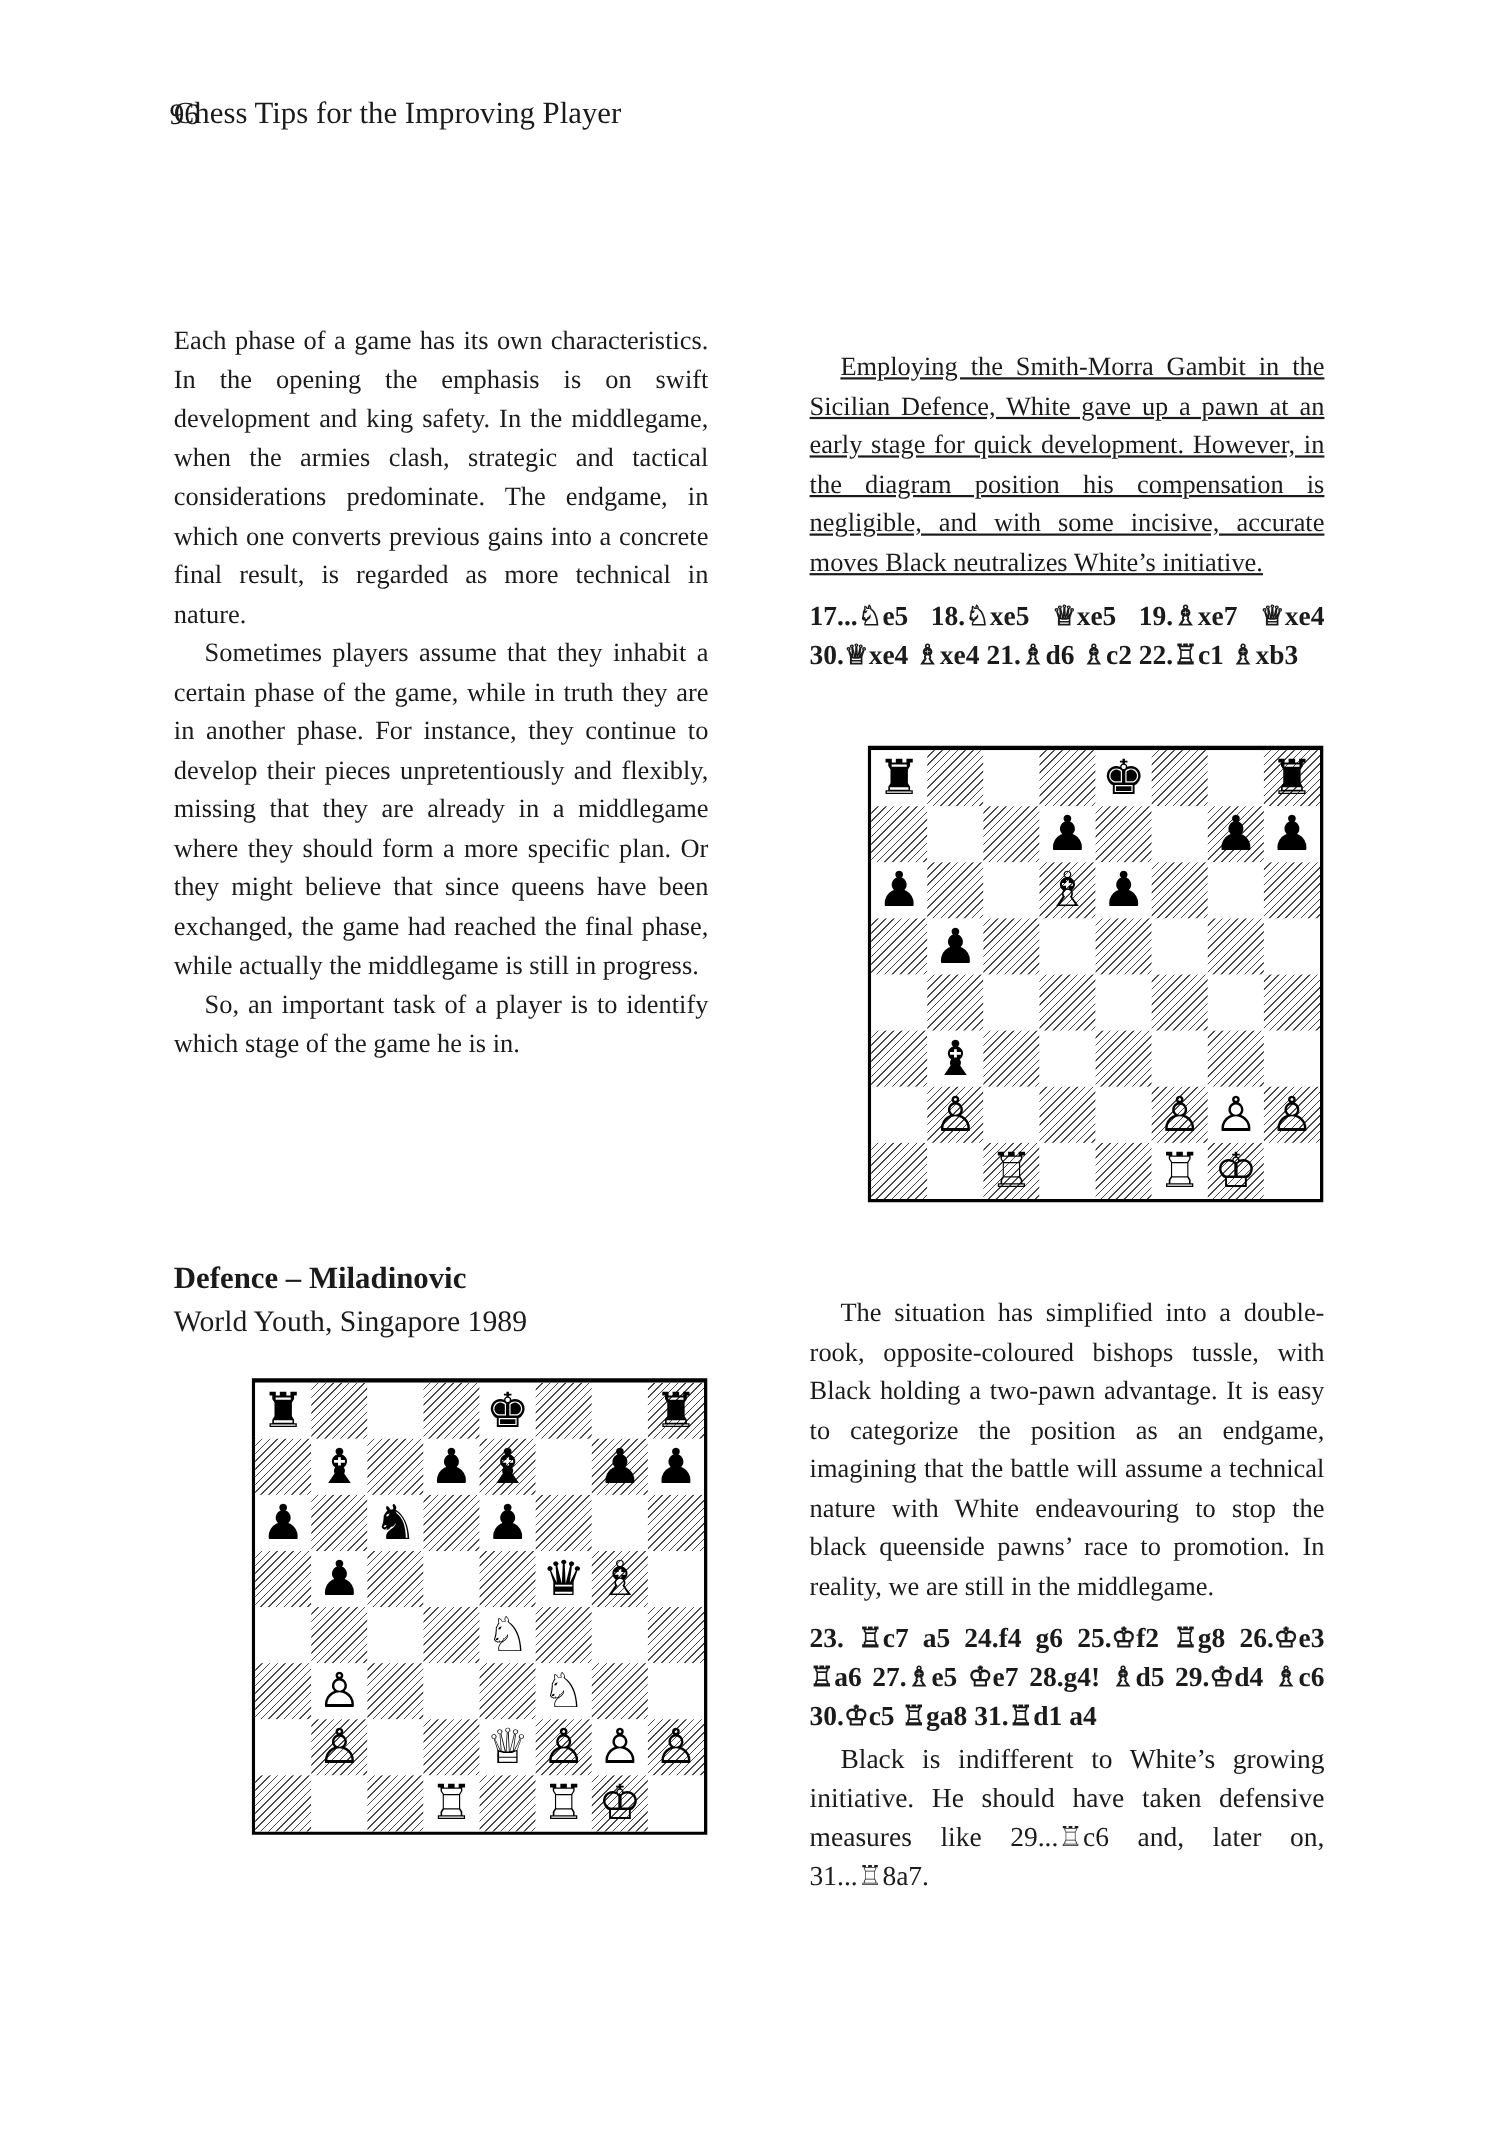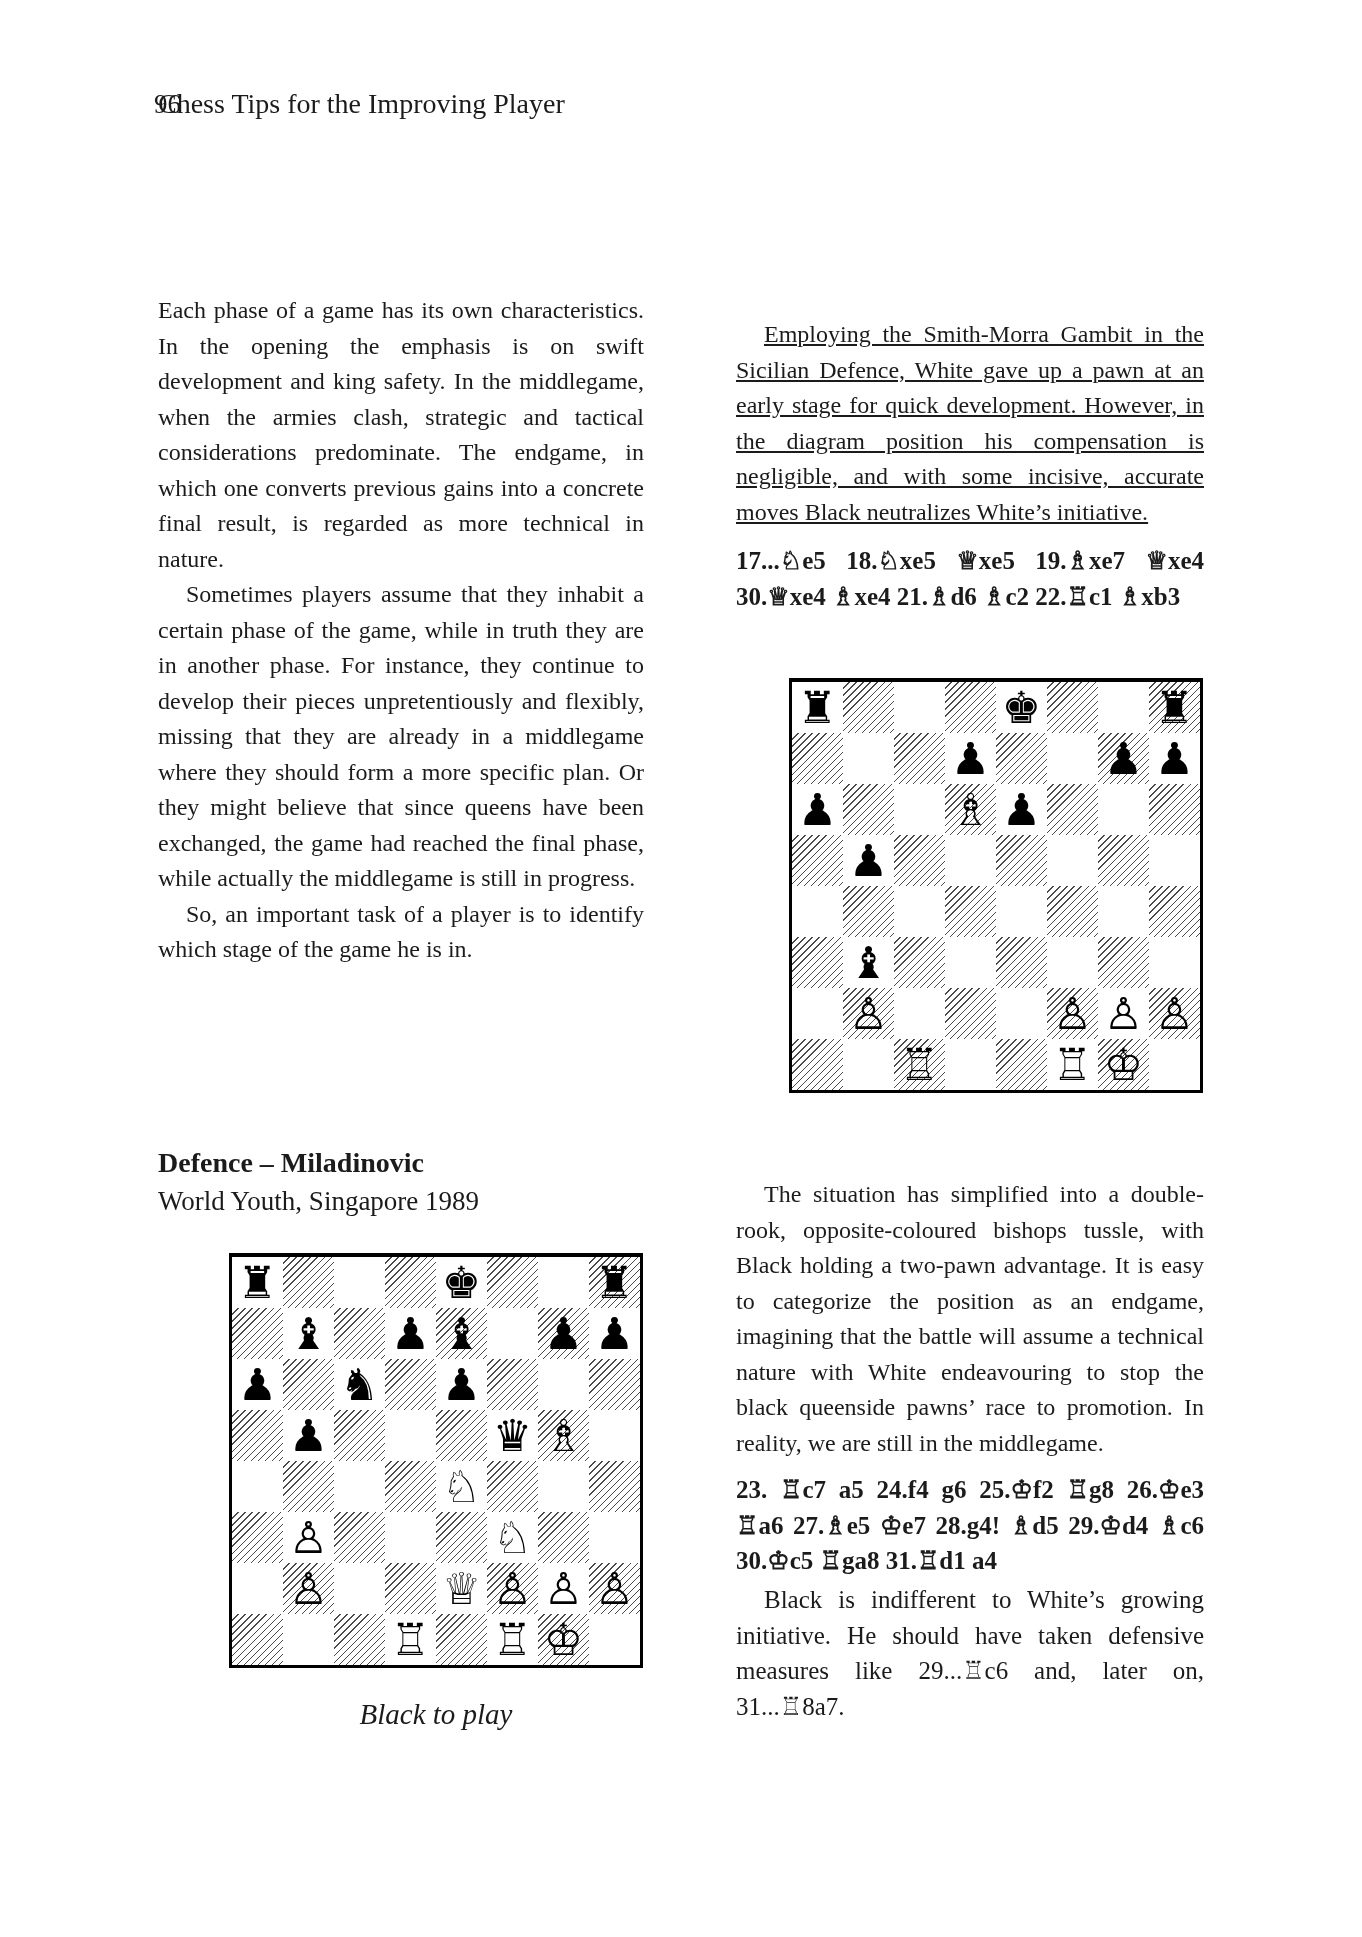--- a/index.html
+++ b/index.html
@@ -159,21 +159,20 @@
       <div class="sq dark"></div>
       <div class="sq light"></div>
       <div class="sq dark"></div>
       <div class="sq light">♖</div>
       <div class="sq dark"></div>
       <div class="sq light">♖</div>
       <div class="sq dark">♔</div>
       <div class="sq light"></div>
     </div>
 
-  <p class="caption">Black to play</p>
 
   <p class="textblock para indent" style="left:700px;top:293px;width:468px;text-decoration:underline;">Employing the Smith-Morra Gambit in the Sicilian Defence, White gave up a pawn at an early stage for quick development. However, in the diagram position his compensation is negligible, and with some incisive, accurate moves Black neutralizes White’s initiative.</p>
 
   <p class="moves" style="left:700px;top:543px;width:468px;">17...♘e5 18.♘xe5 ♕xe5 19.♗xe7 ♕xe4 30.♕xe4 ♗xe4 21.♗d6 ♗c2 22.♖c1 ♗xb3</p>
 
   <div class="board board-right">
       <div class="sq light">♜</div>
       <div class="sq dark"></div>
       <div class="sq light"></div>
       <div class="sq dark"></div>

